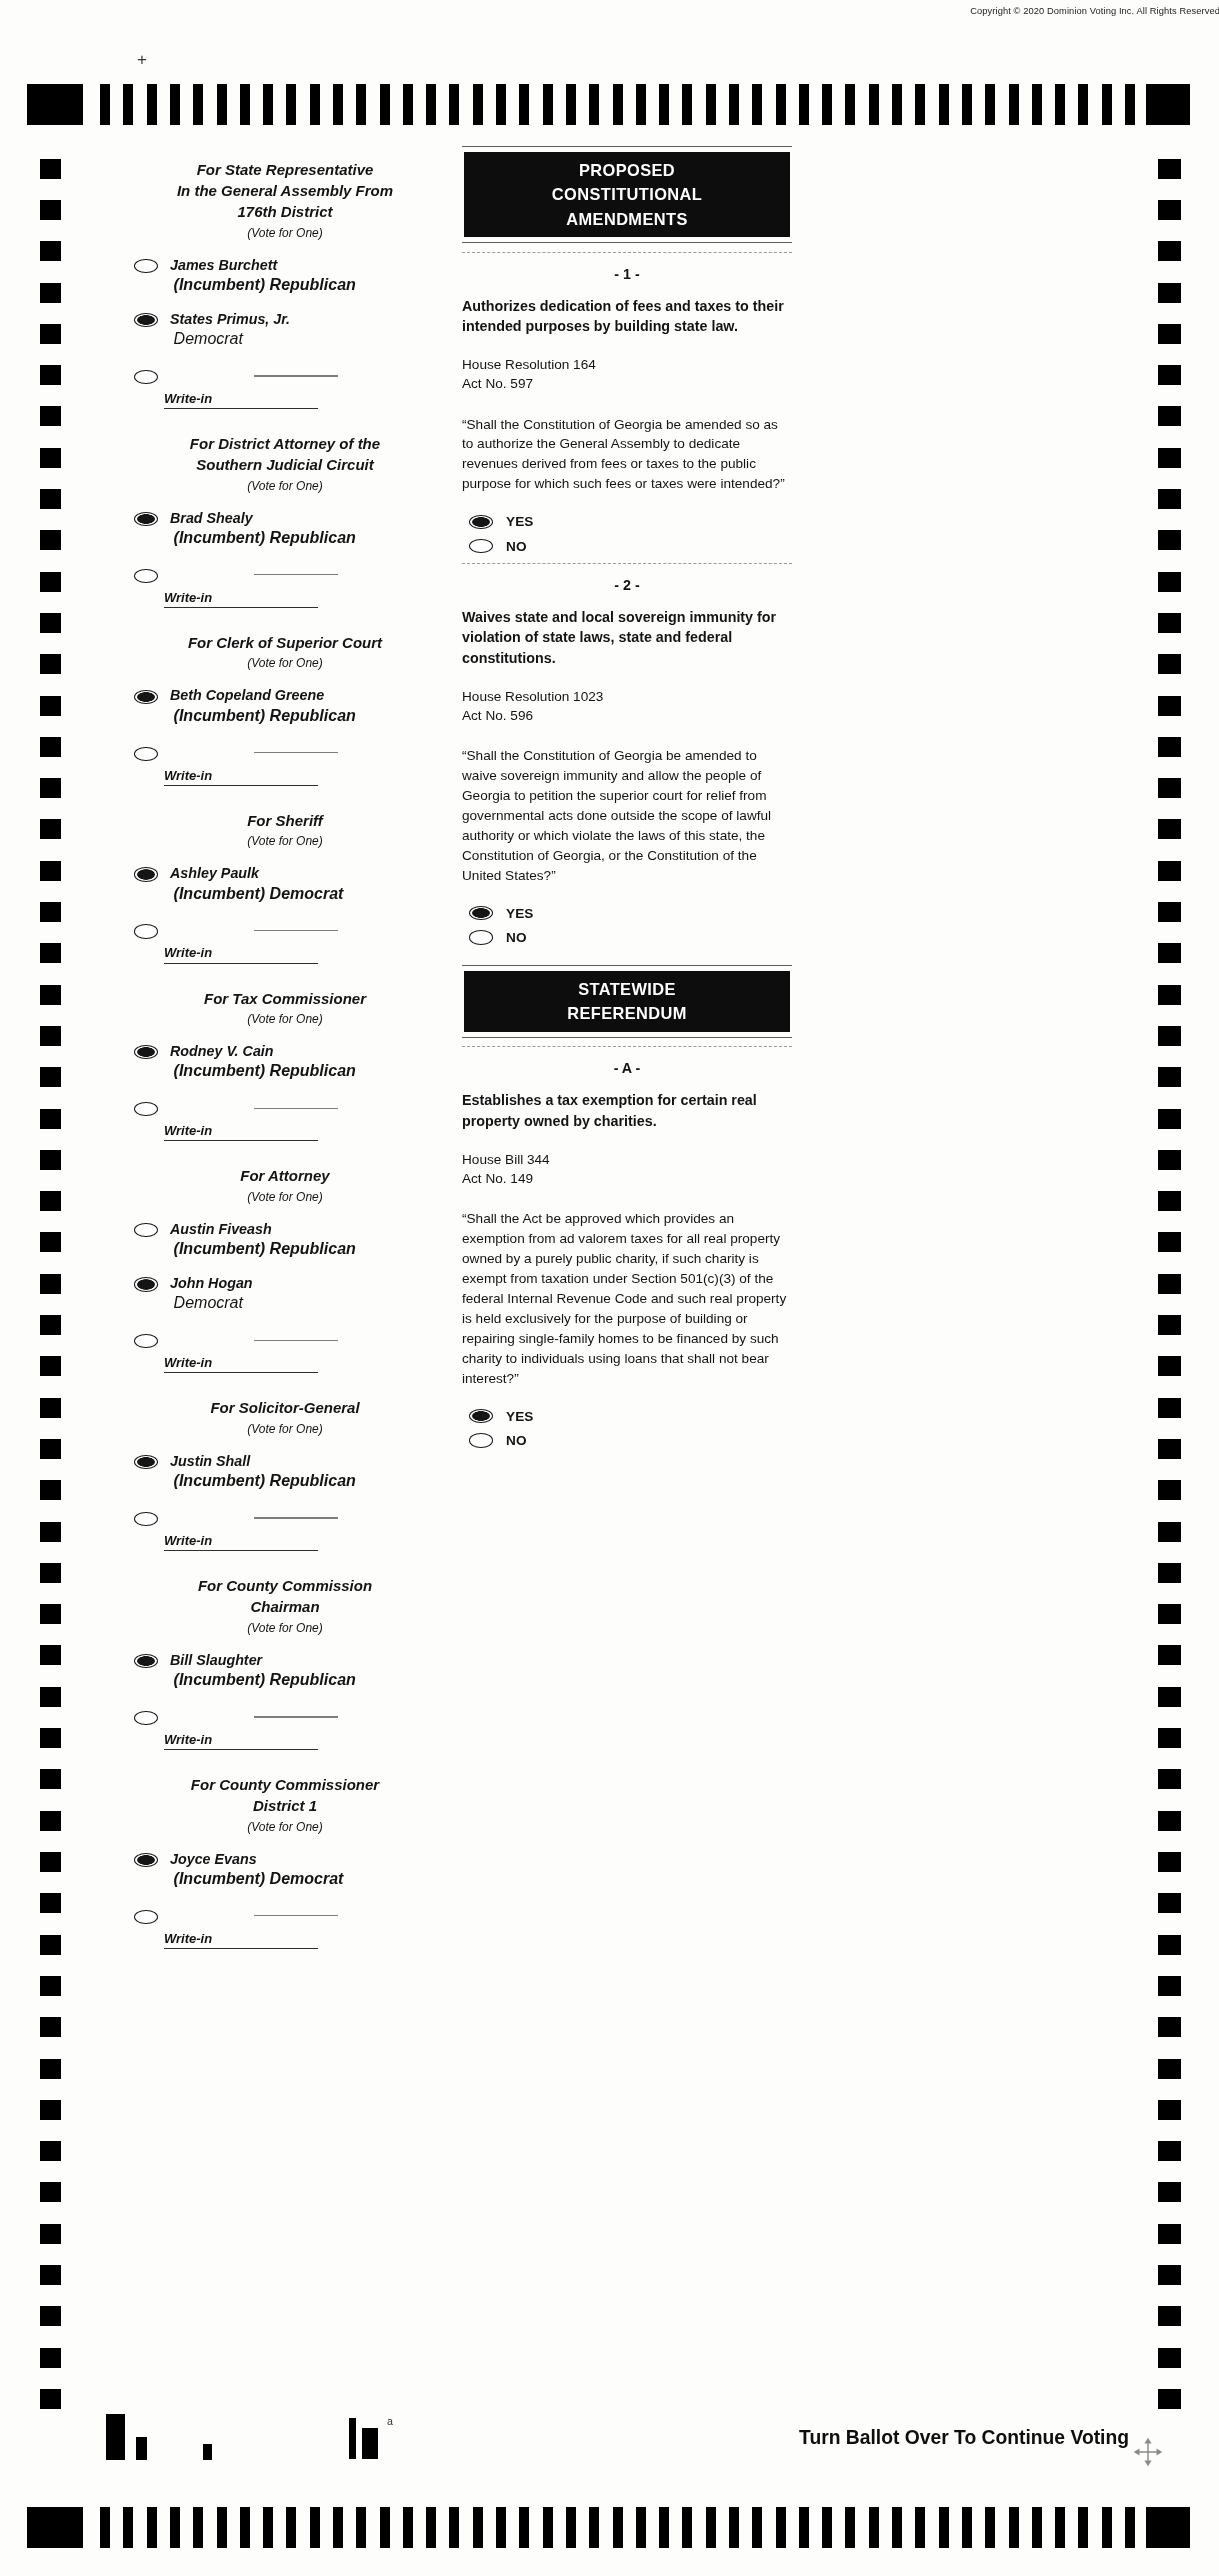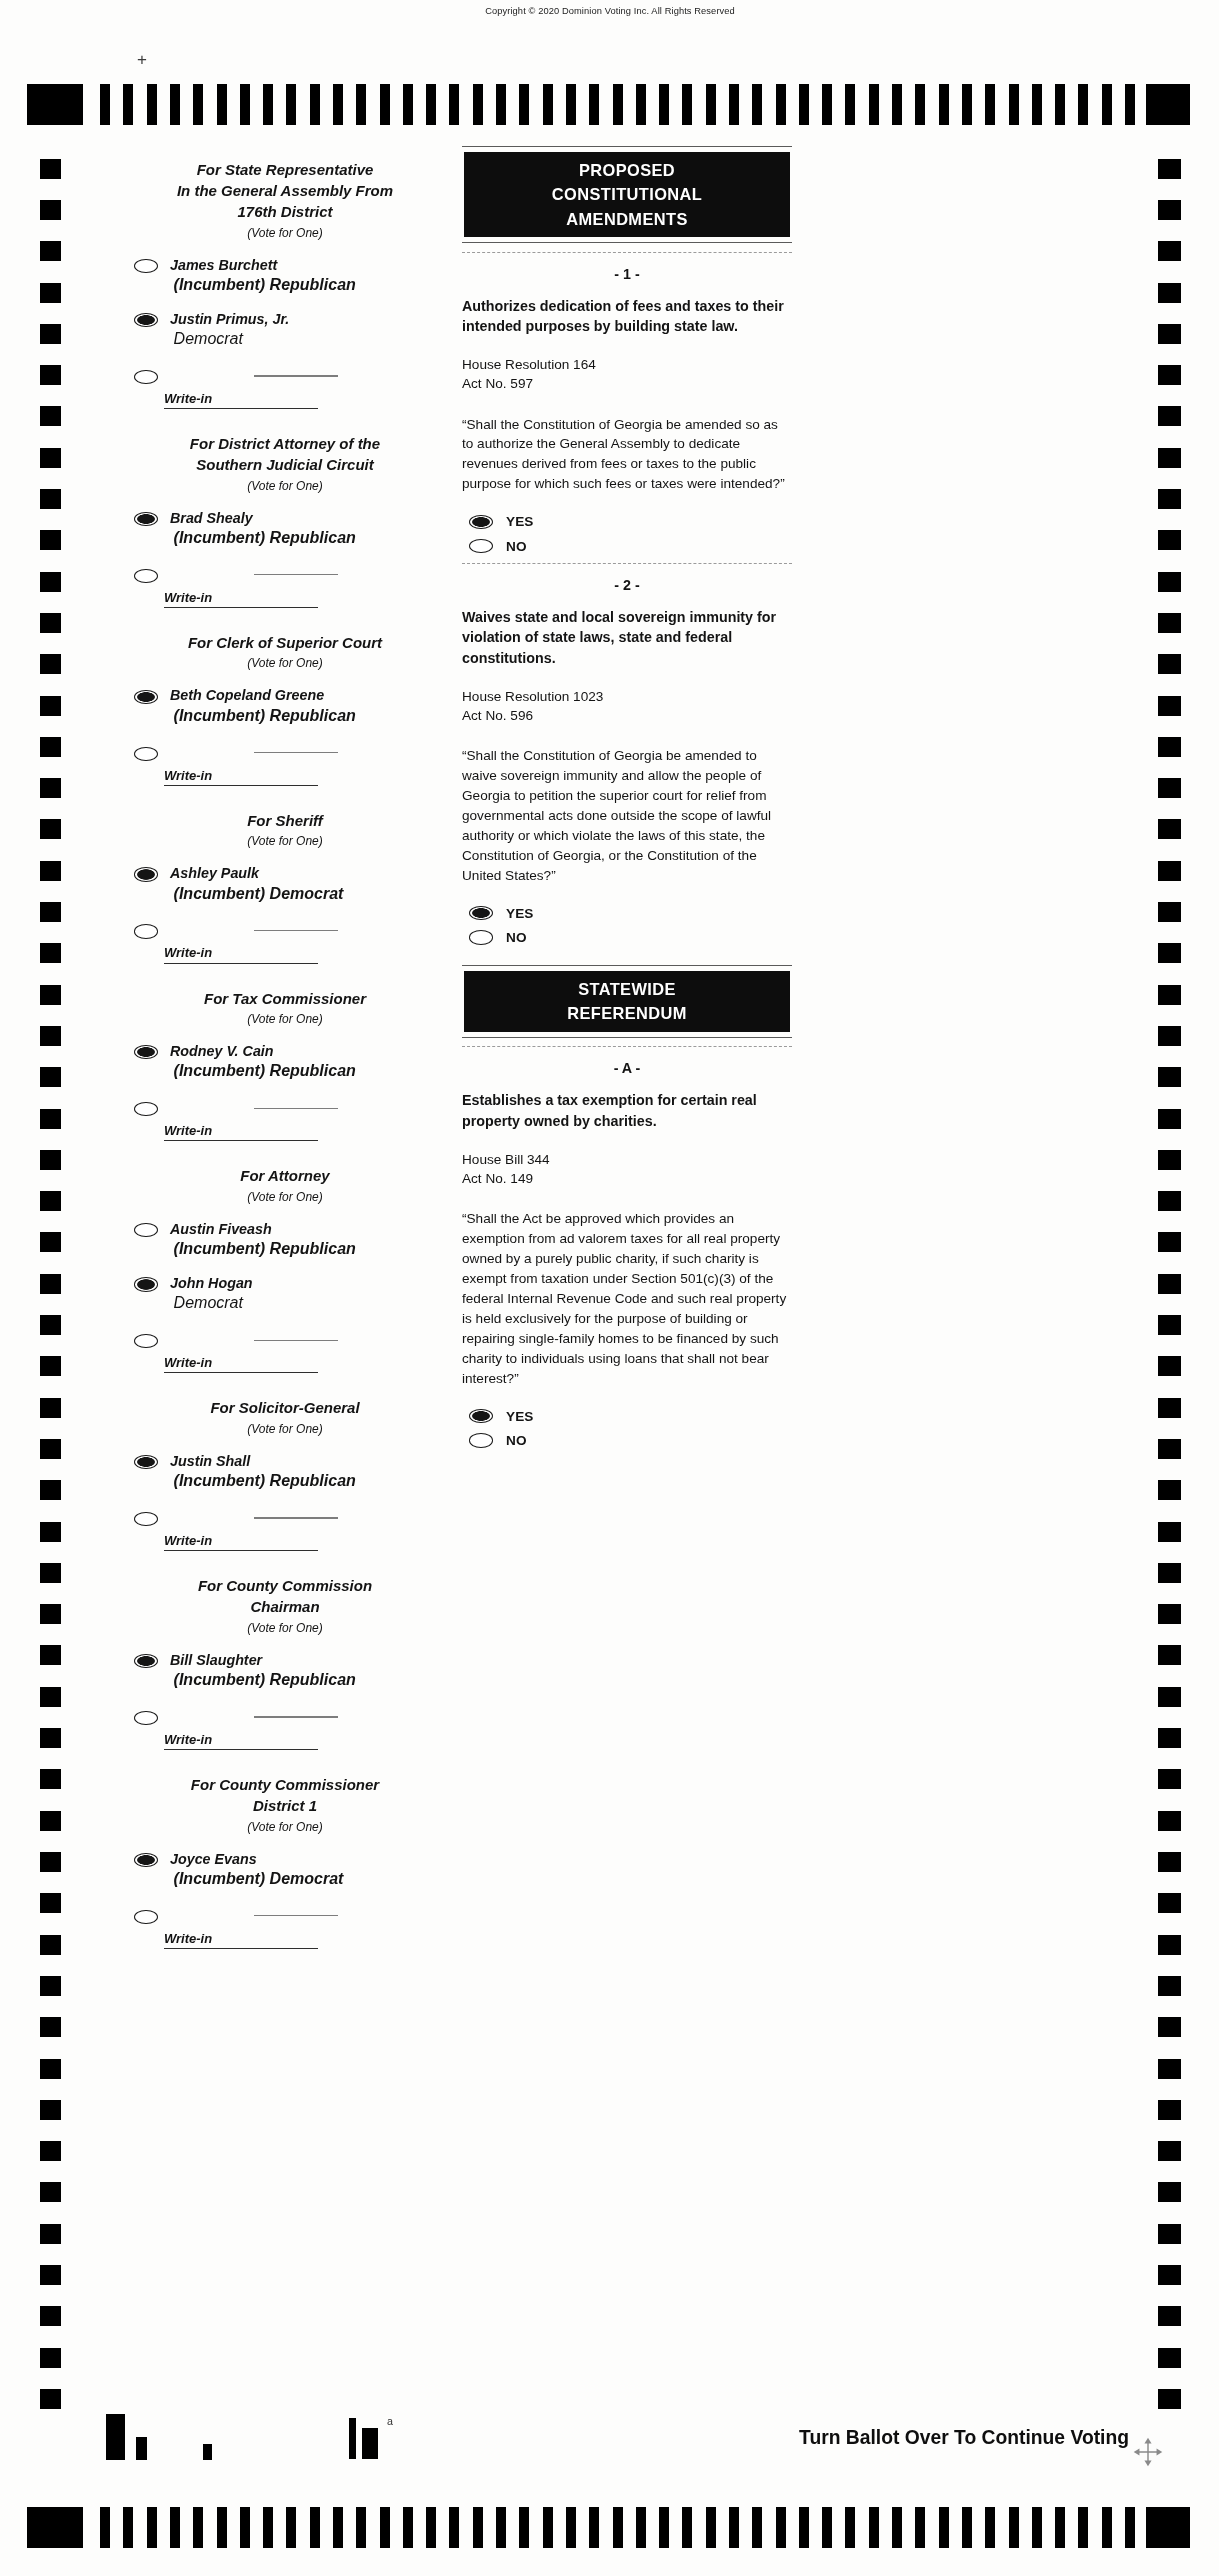--- a/index.html
+++ b/index.html
@@ -1,20 +1,20 @@
 <!DOCTYPE html>
 <html style="font-size:11.4px"><head>
 <meta charset="utf-8">
 <style>
   * { box-sizing: border-box; margin: 0; padding: 0; }
   html,body { background:#d9d9d9; }
   body { font-family: "Liberation Sans", sans-serif; color:#141414; }
   .page { position:relative; width:1220px; height:2576px; background:#fdfdfc; overflow:hidden; margin:0 auto; }
 
-  .copyright { position:absolute; top:6.4px; left:0; width:100%; text-align:center; font-size:9.3px; color:#1c1c1c; letter-spacing:0.1px; }
+  .copyright { position:absolute; top:6.4px; left:0; width:100%; text-align:right; font-size:9.3px; color:#1c1c1c; letter-spacing:0.1px; }
   .plus { position:absolute; left:137px; top:50px; font-size:17px; color:#3a3a3a; }
   .mark { position:absolute; background:#000; }
   .corner-mark { position:absolute; left:387px; top:2415px; font-size:10.7px; color:#333; }
 
   
   .col-contests { position:absolute; left:114px; top:159px; width:342px;font-style:italic; }
   .contest { margin-bottom:24px; }
   .contest-title { font-weight:bold; font-size:15px; text-align:center; line-height:1.4; }
   .vote-for { font-size:12px; text-align:center; margin:3.6px 0 10px; }
   .cand-row { display:flex; align-items:flex-start; gap:12px; padding-left:20px; margin:17px 0; }
@@ -63,21 +63,21 @@
         <div class="cand-row">
           <span class="oval"></span>
           <div class="cand-text">
             <div class="cand-name">James Burchett</div>
             <div class="cand-detail inc">(Incumbent) Republican</div>
           </div>
         </div>
         <div class="cand-row">
           <span class="oval filled"></span>
           <div class="cand-text">
-            <div class="cand-name">Justin Primus, Jr.</div>
+            <div class="cand-name">States Primus, Jr.</div>
             <div class="cand-detail">Democrat</div>
           </div>
         </div>
         <div class="writein-row">
           <span class="oval"></span>
           <span class="writein-rule"></span>
         </div>
         <div class="writein-label">Write-in</div>
       </div>
       <div class="contest">

